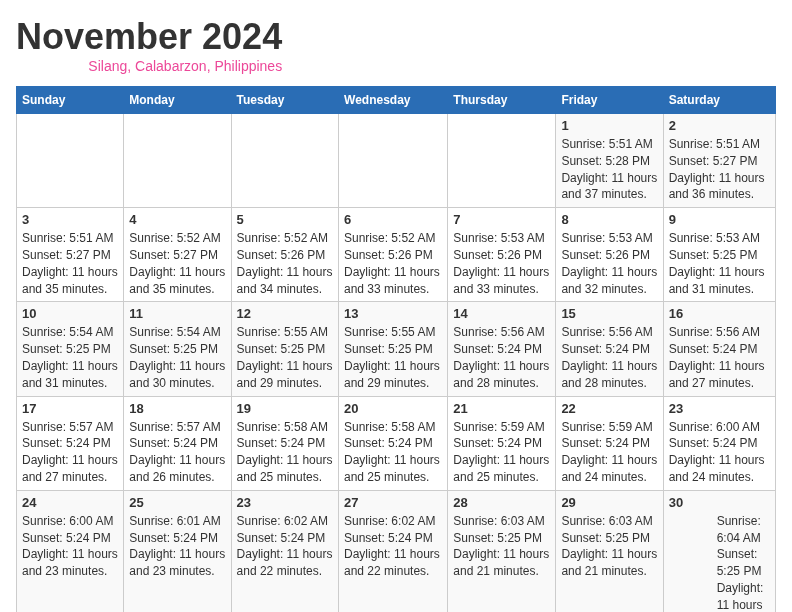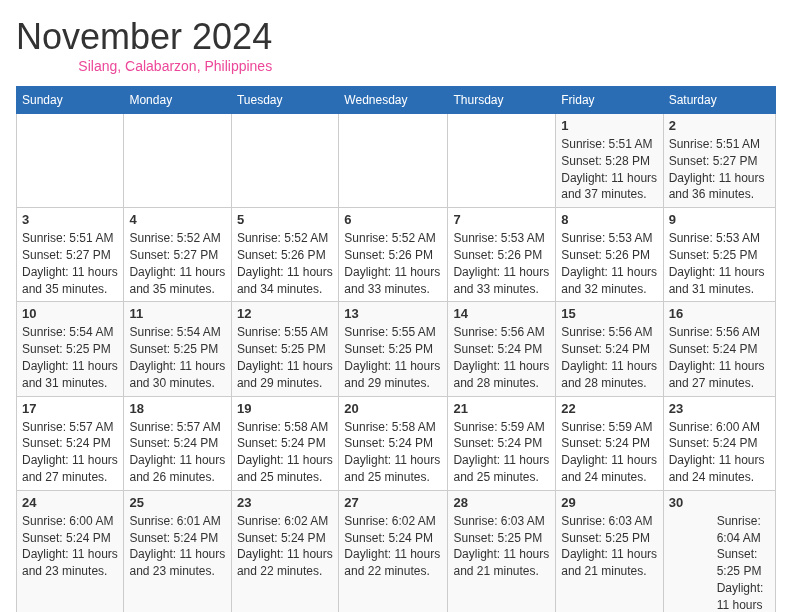--- a/index.html
+++ b/index.html
@@ -32,39 +32,39 @@
     }
     .logo-icon {
       width: 28px;
       height: 28px;
     }
     .title-block {
       text-align: right;
     }
     .month-title {
       font-size: 36px;
-      font-weight: normal;
+      font-weight: bold;
       color: #333;
     }
     .location {
       font-size: 14px;
       color: #ec4899;
     }
     table {
       width: 100%;
       border-collapse: collapse;
       font-size: 10.5px;
     }
     thead tr th {
       background-color: #2a6db5;
       color: #fff;
       text-align: left;
       padding: 6px 5px;
       font-size: 12px;
-      font-weight: normal;
+      font-weight: bold;
       border: 1px solid #2a6db5;
     }
     tbody tr td {
       vertical-align: top;
       border: 1px solid #ccc;
       padding: 4px 5px;
       height: 80px;
       width: 113px;
       color: #333;
     }

